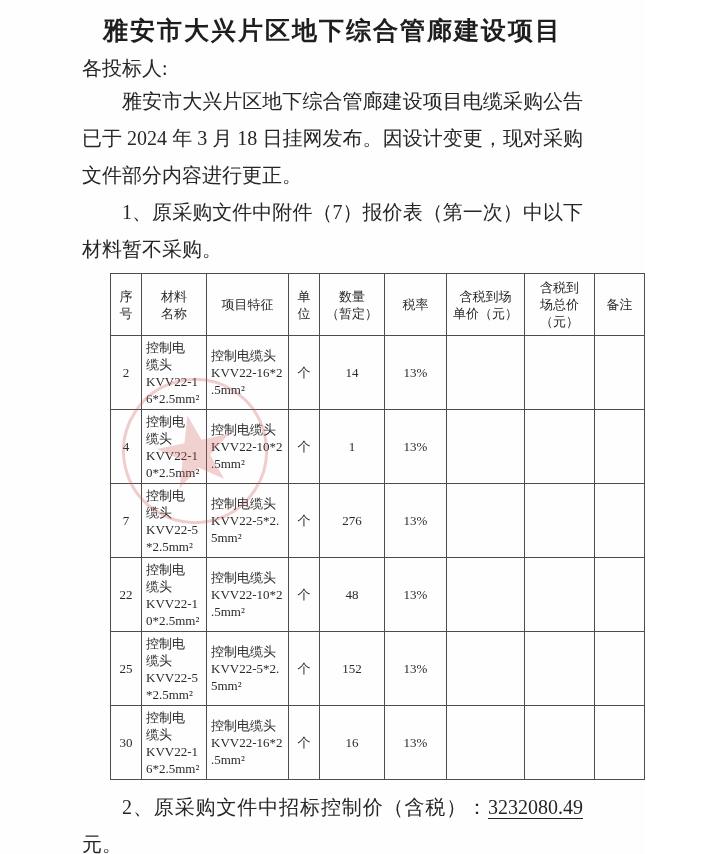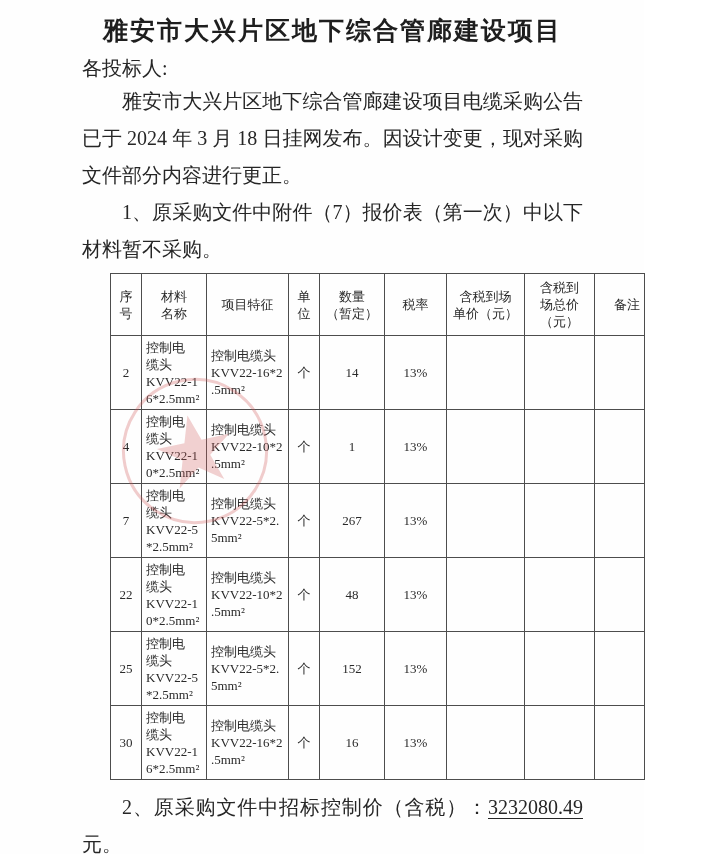--- a/index.html
+++ b/index.html
@@ -59,21 +59,21 @@
     border: 1px solid #4d4d4d;
     padding: 2px 4px;
     vertical-align: middle;
     white-space: pre-line;
     overflow: hidden;
     font-weight: normal;
   }
   table.price-table thead tr { height: 62px; }
   table.price-table tbody tr { height: 74px; }
   th.hdr { text-align: center; line-height: 17px; }
-  th.hdr-bottom { vertical-align: bottom; padding-bottom: 5px; text-align: right; }
+  th.hdr-bottom { vertical-align: bottom; padding-bottom: 5px; }
   td.c { text-align: center; }
   td.l { text-align: left; line-height: 17px; padding-left: 7px; }
   
   .stamp {
     position: absolute;
     left: 122px;
     top: 378px;
     width: 140px;
     height: 140px;
     border: 3px solid rgba(207, 90, 90, 0.30);
@@ -175,21 +175,21 @@
       <tr>
         <td class="c">7</td>
         <td class="l">控制电
 缆头
 KVV22-5
 *2.5mm²</td>
         <td class="l">控制电缆头
 KVV22-5*2.
 5mm²</td>
         <td class="c">个</td>
-        <td class="c">267</td>
+        <td class="c">276</td>
         <td class="c">13%</td>
         <td class="c"></td>
         <td class="c"></td>
         <td class="c"></td>
       </tr>
       <tr>
         <td class="c">22</td>
         <td class="l">控制电
 缆头
 KVV22-1

